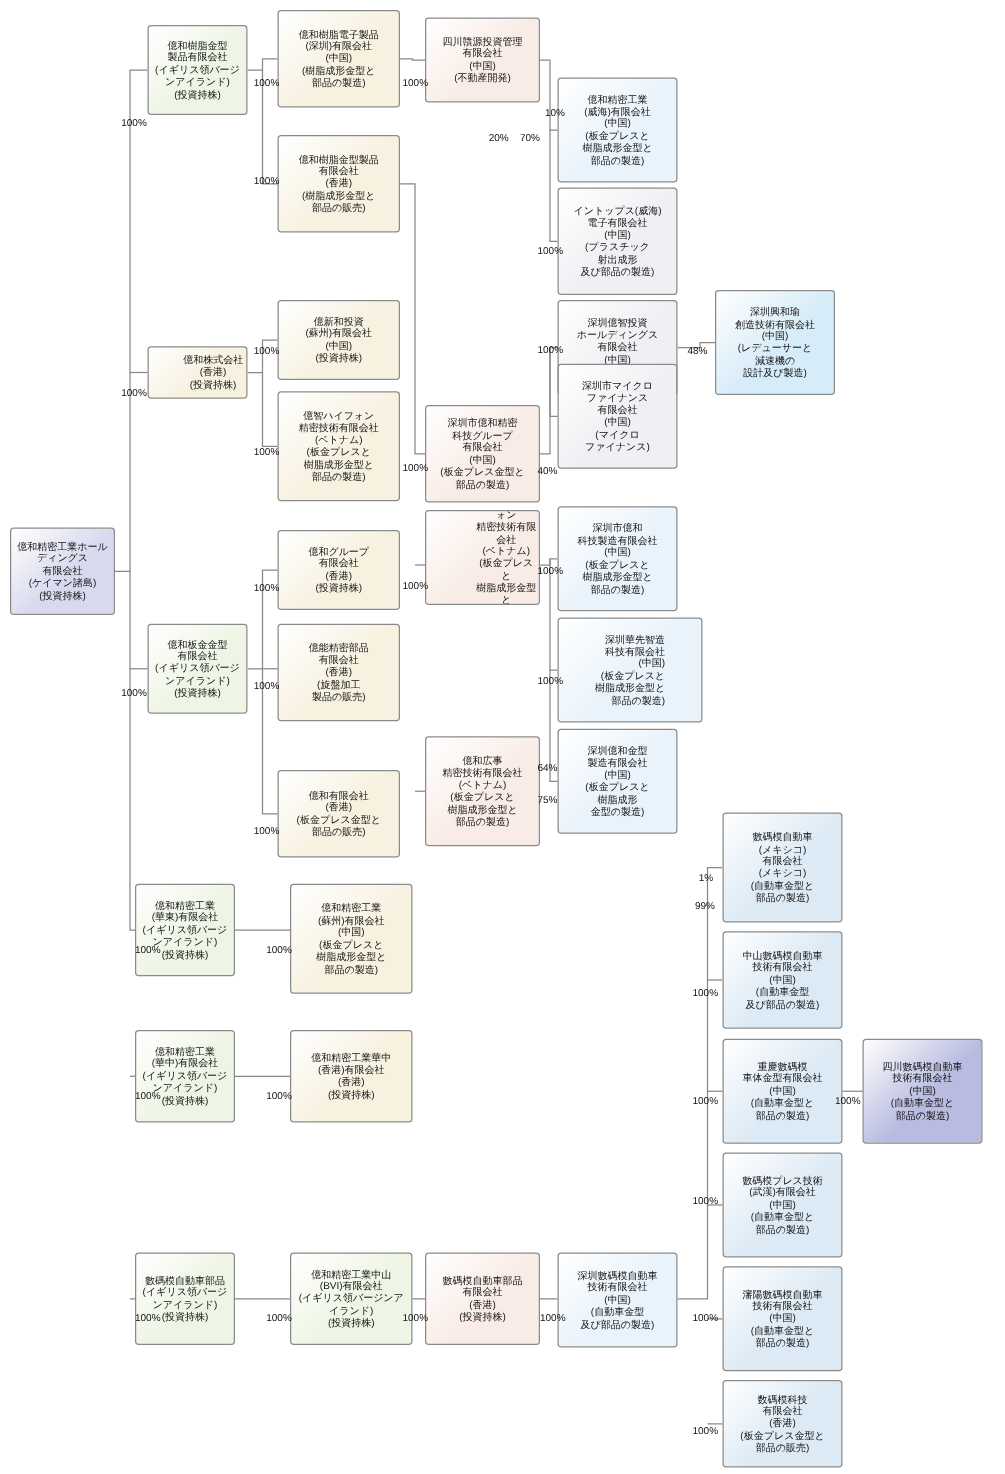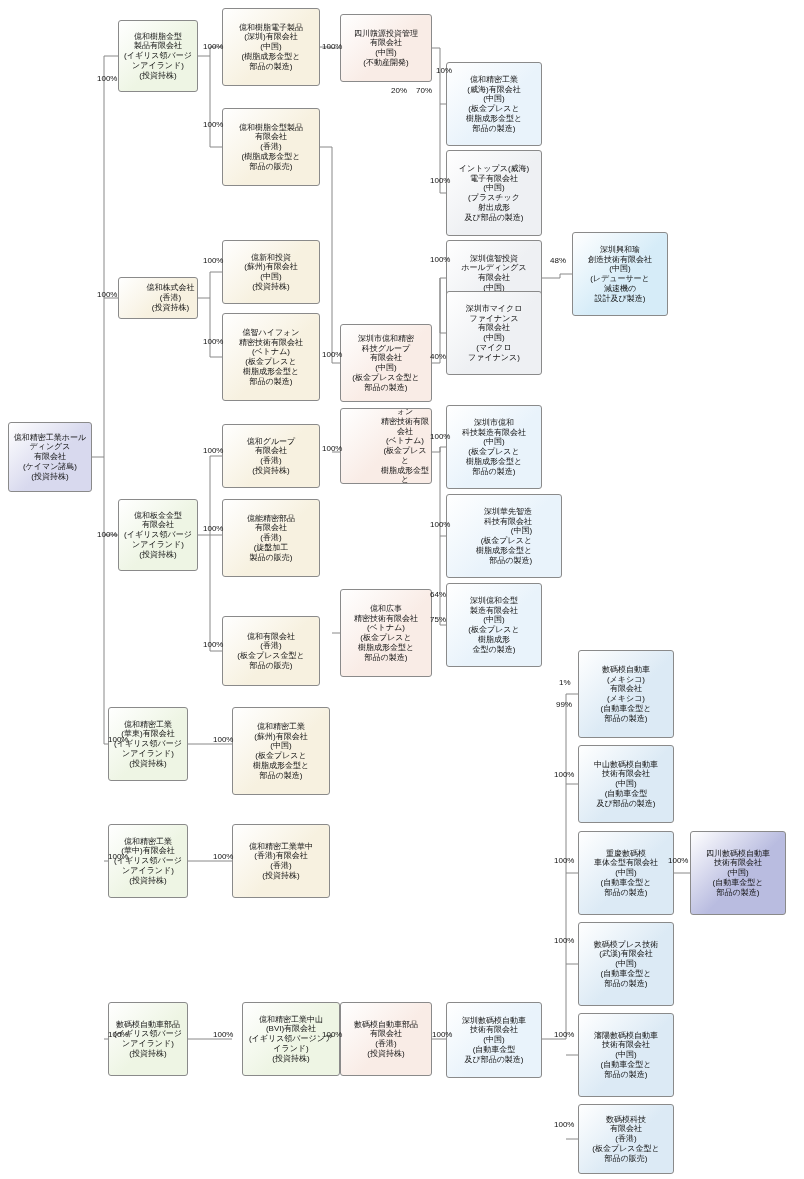--- a/index.html
+++ b/index.html
@@ -11,20 +11,21 @@
   #chart{position:absolute;left:0;top:0;width:804px;height:1179px;}
   .node{
     position:absolute;box-sizing:border-box;border:1px solid #8a8a8a;
     border-radius:3px;display:flex;align-items:center;justify-content:center;
     text-align:center;font-size:8px;line-height:1.22;color:#111;
     padding:2px 2px;overflow:hidden;white-space:pre-line;
   }
   .pct{
     position:absolute;font-size:8px;color:#111;white-space:nowrap;
     font-family:"Liberation Sans","DejaVu Sans",sans-serif;
+    margin-top:20px;
   }
   svg.lines{position:absolute;left:0;top:0;width:804px;height:1179px;pointer-events:none;}
   svg.lines line, svg.lines path{stroke:#888;stroke-width:1;fill:none;}
 </style>
 </head>
 <body>
 
 <div id="chart">
   <svg class="lines" id="svg-lines">
       <path d="M92,457 L104,457 L104,56 L118,56"></path>
@@ -127,21 +128,21 @@
     <div class="node" style="left: 232px; top: 707px; width: 98px; height: 88px; background: linear-gradient(135deg, rgb(255, 255, 255) 0%, rgb(247, 241, 224) 55%, rgb(247, 241, 224) 100%);">億和精密工業
 (蘇州)有限会社
 (中国)
 (板金プレスと
 樹脂成形金型と
 部品の製造)</div>
     <div class="node" style="left: 232px; top: 824px; width: 98px; height: 74px; background: linear-gradient(135deg, rgb(255, 255, 255) 0%, rgb(247, 241, 224) 55%, rgb(247, 241, 224) 100%);">億和精密工業華中
 (香港)有限会社
 (香港)
 (投資持株)</div>
-    <div class="node" style="left: 232px; top: 1002px; width: 98px; height: 74px; background: linear-gradient(135deg, rgb(255, 255, 255) 0%, rgb(238, 245, 228) 55%, rgb(238, 245, 228) 100%); margin-left: 10px;">億和精密工業中山
+    <div class="node" style="left: 232px; top: 1002px; width: 98px; height: 74px; background: linear-gradient(135deg, rgb(255, 255, 255) 0%, rgb(238, 245, 228) 55%, rgb(238, 245, 228) 100%);">億和精密工業中山
 (BVI)有限会社
 (イギリス領バージンアイランド)
 (投資持株)</div>
     <div class="node" style="left: 340px; top: 14px; width: 92px; height: 68px; background: linear-gradient(135deg, rgb(255, 255, 255) 0%, rgb(249, 236, 230) 55%, rgb(249, 236, 230) 100%);">四川贛源投資管理
 有限会社
 (中国)
 (不動産開発)</div>
     <div class="node" style="left: 340px; top: 324px; width: 92px; height: 78px; background: linear-gradient(135deg, rgb(255, 255, 255) 0%, rgb(249, 236, 230) 55%, rgb(249, 236, 230) 100%);">深圳市億和精密
 科技グループ
 有限会社

